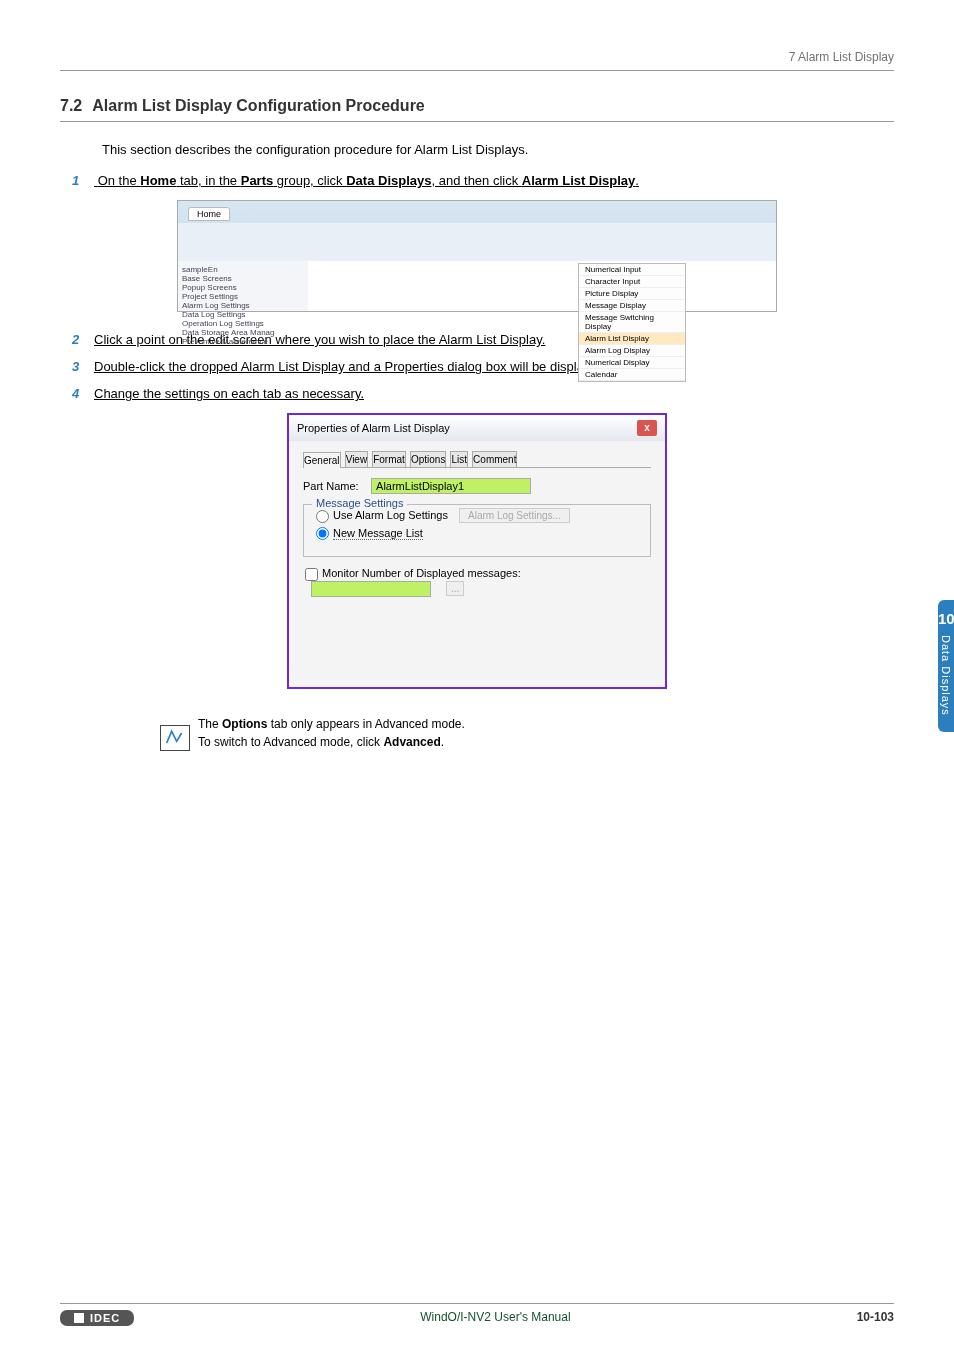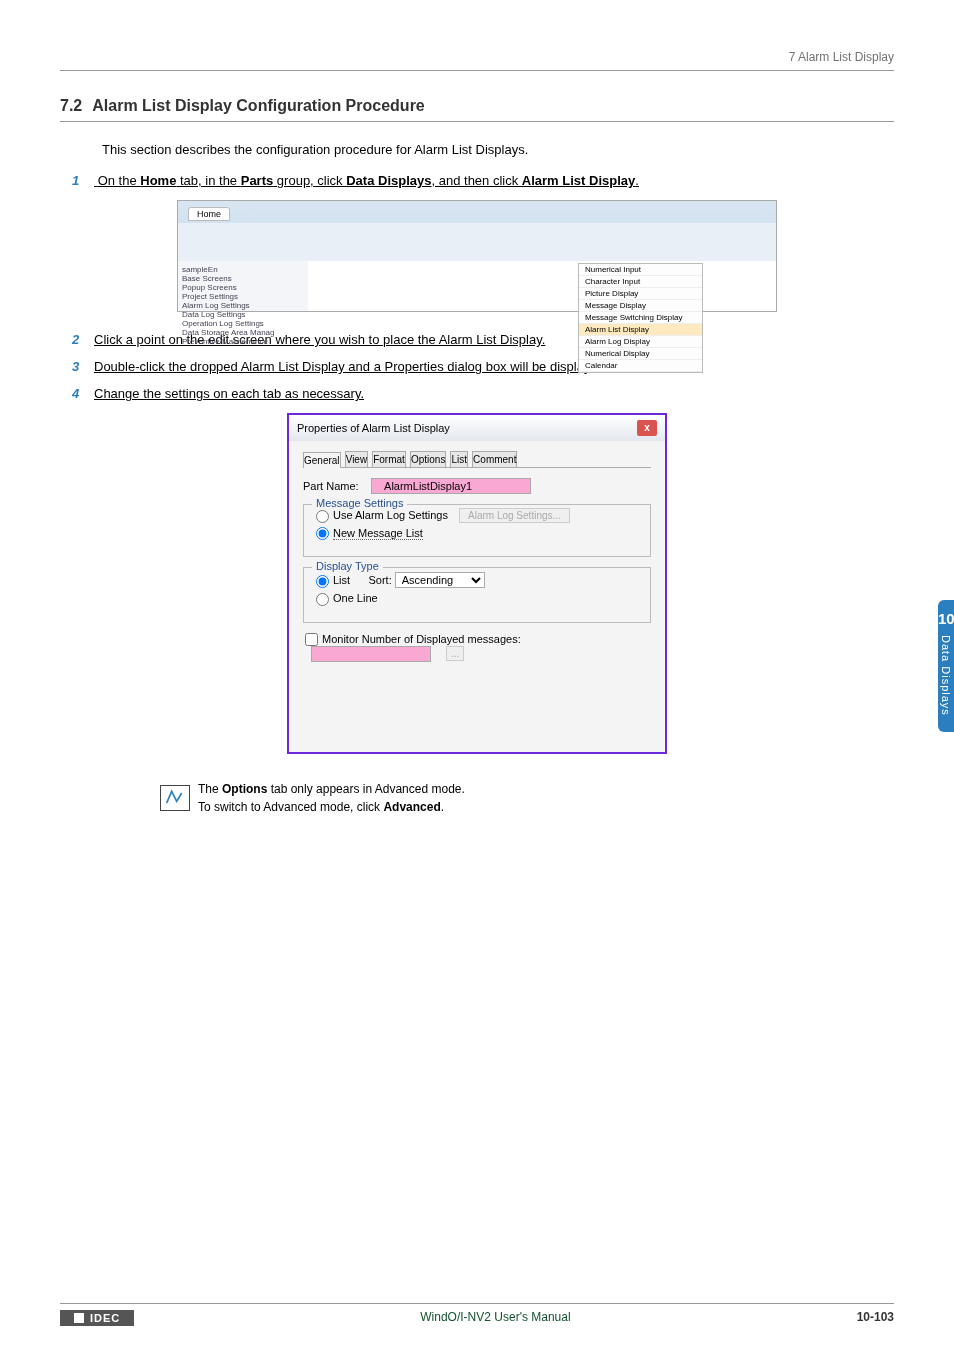--- a/index.html
+++ b/index.html
@@ -11,53 +11,53 @@
     .intro { font-size: 13px; margin-left: 42px; margin-bottom: 16px; }
     .step { font-size: 13px; margin-bottom: 12px; margin-left: 12px; text-decoration: underline; }
     .step-num { color: #2b7fbf; font-weight: bold; font-style: italic; display: inline-block; width: 22px; }
     .ui-img { margin: 12px auto 20px auto; width: 600px; background: linear-gradient(#d8e6f2,#c0d4e8); border: 1px solid #aaa; display: block; }
     .ui-img-area { height: 110px; position: relative; }
     .ui-tab { position: absolute; top: 6px; left: 10px; background: #fff; font-size: 9px; padding: 1px 8px; border: 1px solid #bbb; border-radius: 3px 3px 0 0; }
     .ui-toolbar { position: absolute; top: 22px; left: 0; right: 0; height: 38px; background: #e8eff7; }
     .ui-body { position: absolute; top: 60px; left: 0; right: 0; bottom: 0; background: #fff; }
     .ui-sidebar { position: absolute; left: 0; top: 0; width: 130px; bottom: 0; background: #f3f5f8; font-size: 8px; padding: 4px; color: #445; }
     .ui-main { position: absolute; left: 130px; right: 0; top: 0; bottom: 0; background: #fff; }
-    .ui-menu { position: absolute; left: 270px; top: 2px; width: 125px; background: #fdfdfd; border: 1px solid #bbb; font-size: 8px; }
+    .ui-menu { position: absolute; left: 270px; top: 2px; width: 108px; background: #fdfdfd; border: 1px solid #bbb; font-size: 8px; }
     .ui-menu div { padding: 1px 6px; border-bottom: 1px solid #eee; }
     .ui-menu .sel { background: #ffe9bf; }
     .dialog-wrap { margin: 0 auto 26px auto; width: 380px; }
     .dialog { border: 2px solid #6d28d9; background: #f4f4f4; font-size: 11px; font-family: Tahoma, sans-serif; }
     .dlg-title { background: linear-gradient(#fff,#e3e8ef); padding: 5px 8px; display: flex; justify-content: space-between; align-items: center; }
     .dlg-close { width: 20px; height: 16px; background: #d9534f; color: #fff; font-weight: bold; text-align: center; line-height: 15px; font-size: 10px; border-radius: 2px; }
     .dlg-body { padding: 10px 14px; }
     .tabs { border-bottom: 1px solid #aaa; margin-bottom: 10px; }
     .tab { display: inline-block; font-size: 10px; padding: 2px 0; border: 1px solid #aaa; border-bottom: none; background: #e7e7e7; margin-right: 1px; }
     .tab.active { background: #f4f4f4; position: relative; top: 1px; }
     .field-row { margin-bottom: 10px; font-size: 11px; }
     .field-label { display: inline-block; width: 65px; }
-    .field-input { border: 1px solid #aaa; background: #f9a8d4; padding: 1px 12px; width: 160px; font-size: 11px; }
+    .field-input { border: 1px solid #aaa; background: #bef264; padding: 1px 4px; width: 160px; font-size: 11px; }
     .group-box { border: 1px solid #bbb; padding: 0 12px 12px 12px; margin-bottom: 10px; position: relative; }
     .group-label { position: absolute; top: -8px; left: 8px; background: #f4f4f4; padding: 0 4px; font-size: 11px; color: #2a4f8f; }
     .radio-row { font-size: 11px; margin: 4px 0; }
     .radio-row input { margin-right: 4px; vertical-align: middle; }
     .ghost-btn { border: 1px solid #ccc; background: #efefef; color: #aaa; font-size: 10px; padding: 1px 8px; margin-left: 8px; }
     .sort-sel { border: 1px solid #aaa; background: #fff; font-size: 11px; padding: 0 2px; width: 90px; }
     .chk-row { font-size: 11px; margin: 4px 0 80px 2px; }
     .chk-row input { margin-right: 4px; vertical-align: middle; }
     .dlg-btns { text-align: center; padding: 8px; }
     .dlg-btn { border: 1px solid #999; background: #efefef; font-size: 11px; padding: 2px 0; width: 58px; margin: 0 3px; display: inline-block; }
-    .note-row { display: flex; align-items: center; margin-left: 100px; margin-bottom: 40px; }
+    .note-row { display: flex; align-items: flex-end; margin-left: 100px; margin-bottom: 40px; }
     .note-icon { width: 30px; height: 26px; border: 1px solid #444; margin-right: 8px; flex-shrink: 0; display: flex; align-items: center; justify-content: center; }
     .note-icon svg { width: 20px; height: 18px; }
     .note-text { font-size: 12px; line-height: 1.5; }
     .side-tab { position: absolute; right: 0; top: 600px; width: 16px; background: #2b7fbf; color: #fff; text-align: center; padding: 10px 0 14px 0; border-radius: 6px 0 0 6px; font-size: 11px; }
     .side-tab .num { font-size: 15px; font-weight: bold; display: block; margin-bottom: 8px; }
     .side-tab .vtxt { writing-mode: vertical-rl; margin: 0 auto; letter-spacing: 1px; }
     .footer { position: absolute; bottom: 24px; left: 60px; right: 60px; border-top: 1px solid #999; padding-top: 6px; display: flex; justify-content: space-between; font-size: 12px; }
-    .footer-left { background: #555; color: #fff; font-weight: bold; padding: 2px 14px; font-size: 11px; letter-spacing: 1px; display: inline-flex; align-items: center; gap: 6px; }
+    .footer-left { background: #555; color: #fff; font-weight: bold; padding: 2px 14px; font-size: 11px; letter-spacing: 1px; display: inline-flex; align-items: center; gap: 6px; border-radius: 7px; }
     .footer-left svg { width: 10px; height: 10px; }
     .footer-center { color: #14532d; }
     .footer-right { color: #333; font-weight: bold; }
     b { font-weight: bold; }
   </style>
 </head>
 <body>
 
 <div class="page">
   <div class="header-right">7 Alarm List Display</div>
@@ -138,32 +138,20 @@
         <div class="group-box">
           <span class="group-label">Message Settings</span>
           <div class="radio-row">
             <input type="radio" style=""><span>Use Alarm Log Settings</span>
             <span class="ghost-btn">Alarm Log Settings...</span>
           </div>
           <div class="radio-row">
             <input type="radio" checked="" style=""><span style="border-bottom:1px dotted #666;">New Message List</span>
           </div>
         </div>
-        <div class="group-box">
-          <span class="group-label">Display Type</span>
-          <div class="radio-row">
-            <input type="radio" checked="" style=""><span>List</span>
-            &nbsp;&nbsp;&nbsp;&nbsp;
-            <span>Sort:</span>
-            <select class="sort-sel"><option>Ascending</option></select>
-          </div>
-          <div class="radio-row">
-            <input type="radio" style=""><span>One Line</span>
-          </div>
-        </div>
         <div class="chk-row">
           <input type="checkbox" style=""><span>Monitor Number of Displayed messages:</span>
           <input class="field-input" style="width: 120px; margin-left: 6px;">
           <span class="ghost-btn" style="width:18px;padding:1px 4px;">...</span>
         </div>
       </div>
     </div>
   </div>
 
   <div class="note-row">

